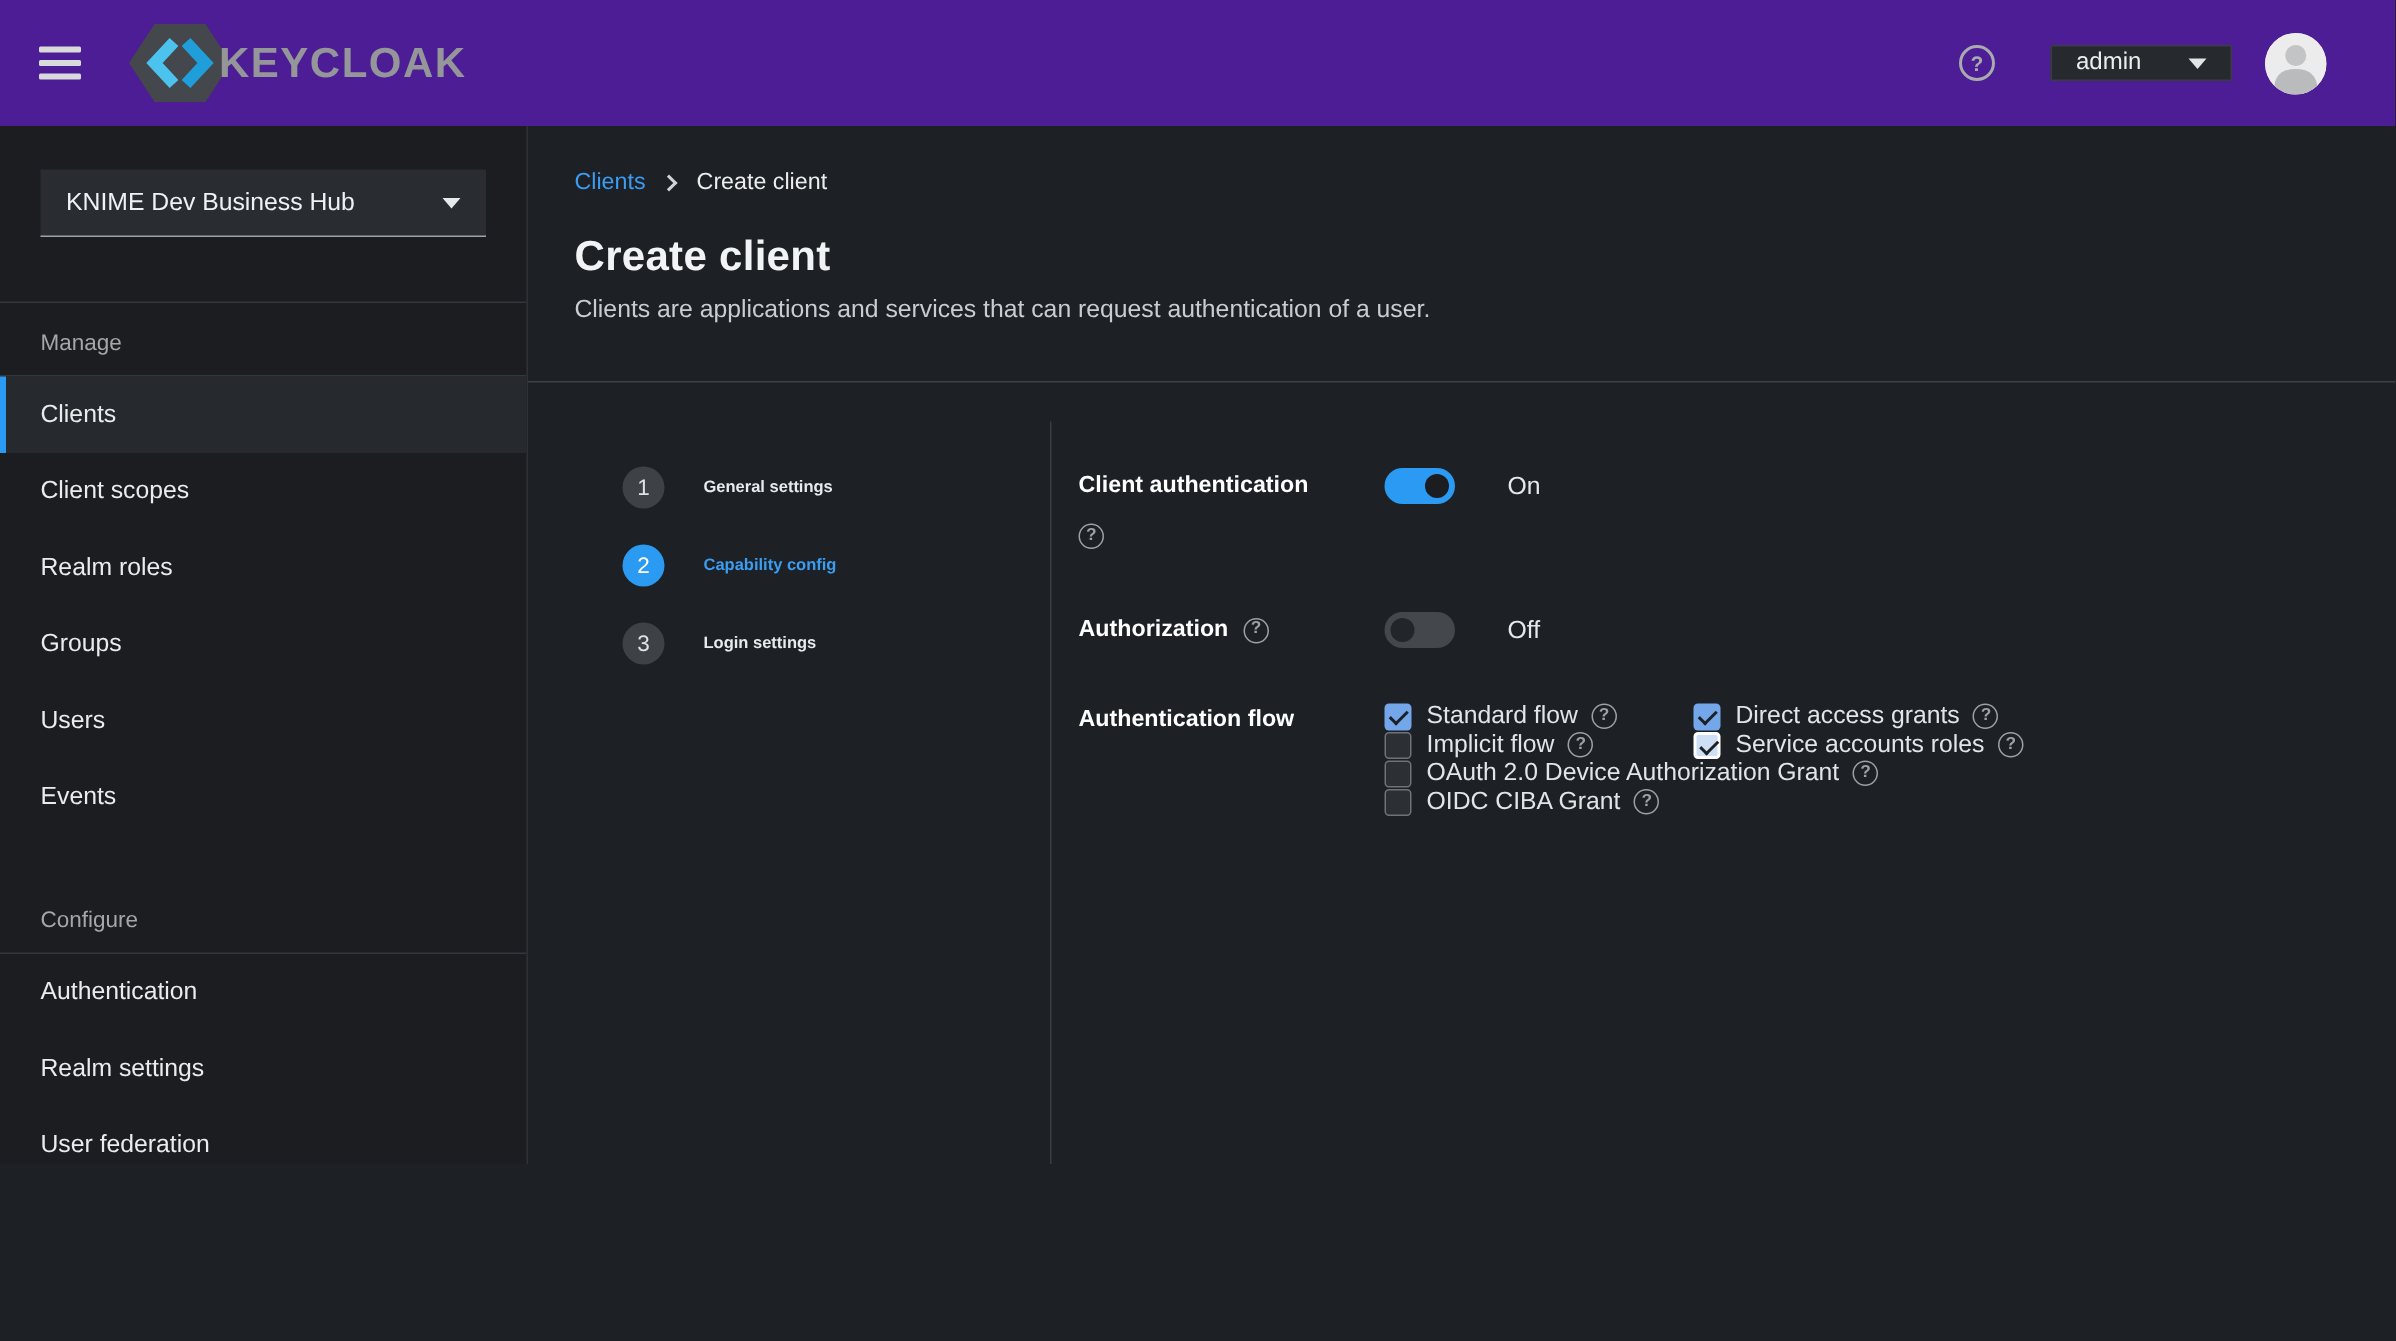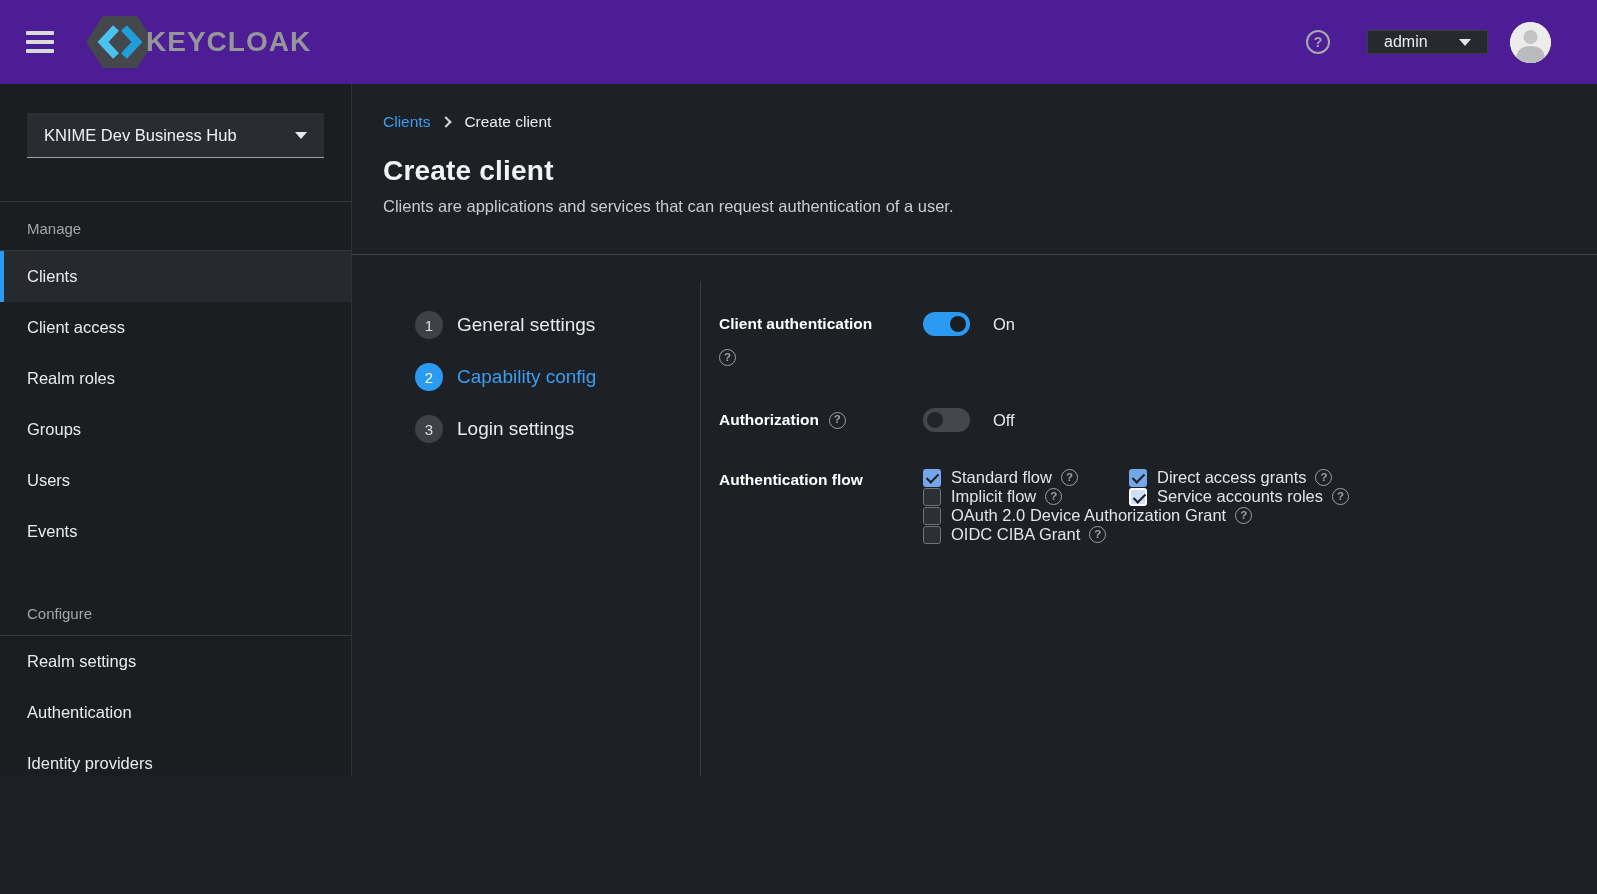--- a/index.html
+++ b/index.html
@@ -70,21 +70,21 @@
 
   
   .wizard { flex:1; display:flex; min-height:0; }
   .steps-nav { width:348px; flex-shrink:0; padding:56px 0 0 63px; }
   .step { display:flex; align-items:center; margin-bottom:24px; cursor:pointer; }
   .step-circle {
     width:28px; height:28px; border-radius:50%; flex-shrink:0;
     background:#3e4247; color:#dfe1e3; font-size:15px;
     display:flex; align-items:center; justify-content:center;
   }
-  .step-label { margin-left:14px; font-size:19px; color:#e8eaec; }
+  .step-label { margin-left:26px; font-size:11px; color:#e8eaec;font-weight:bold; }
   .step.current .step-circle { background:#2b9af3; color:#ffffff; }
   .step.current .step-label { color:#3b9df2; }
   .vline { width:1px; background:#3a3e42; margin-top:26px; flex-shrink:0; }
 
   
   .form-panel { flex:1; padding:57px 0 0 18px; }
   .form-row { display:flex; align-items:flex-start; }
   .row-client-auth { margin-bottom:42px; }
   .row-authorization { margin-bottom:36px; }
   .form-label-cell { width:204px; flex-shrink:0; }
@@ -100,21 +100,21 @@
     cursor:pointer; flex-shrink:0;
   }
 
   .switch-wrap { display:flex; align-items:center; }
   .switch { width:47px; height:24px; border-radius:12px; position:relative; cursor:pointer; }
   .switch .knob { width:16px; height:16px; border-radius:50%; position:absolute; top:4px; }
   .switch.on  { background:#2b9af3; }
   .switch.on .knob { right:4px; background:#1b1d21; }
   .switch.off { background:#44484d; }
   .switch.off .knob { left:4px; background:#222529; }
-  .switch-value { margin-left:23px; font-size:16.5px; color:#e6e8ea; line-height:24px; }
+  .switch-value { margin-left:35px; font-size:16.5px; color:#e6e8ea; line-height:24px; }
 
   .cb-grid { display:grid; grid-template-columns:206px auto; align-items:center; }
   .cb-item { display:flex; align-items:center; }
   .cb-item.wide { grid-column:1 / -1; }
   .cb-box { width:18px; height:18px; border-radius:3px; position:relative; cursor:pointer; flex-shrink:0; }
   .cb-box.unchecked { background:#2c2f33; border:1px solid #6f7277; }
   .cb-box.checked { background:#74a7e9; }
   .cb-box.checked::after {
     content:""; position:absolute; left:6px; top:2px;
     width:5px; height:10px;
@@ -164,33 +164,32 @@
     <div class="realm-selector">
       <span class="realm-selector-label">KNIME Dev Business Hub</span>
       <span class="caret-down"></span>
     </div>
     <nav class="nav">
       <hr class="nav-divider">
       <div class="nav-group-title">Manage</div>
       <hr class="nav-divider">
       <ul style="list-style:none">
         <li class="nav-item active">Clients</li>
-        <li class="nav-item">Client access</li>
+        <li class="nav-item">Client scopes</li>
         <li class="nav-item">Realm roles</li>
         <li class="nav-item">Groups</li>
         <li class="nav-item">Users</li>
         <li class="nav-item">Events</li>
       </ul>
       <div class="nav-gap"></div>
       <div class="nav-group-title">Configure</div>
       <hr class="nav-divider">
       <ul style="list-style:none">
+        <li class="nav-item">Authentication</li>
         <li class="nav-item">Realm settings</li>
-        <li class="nav-item">Authentication</li>
-        <li class="nav-item">Identity providers</li>
         <li class="nav-item">User federation</li>
       </ul>
     </nav>
   </aside>
 
   <main class="main">
     <section class="page-header">
       <div class="breadcrumb">
         <span class="breadcrumb-link">Clients</span>
         <span class="crumb-sep"></span>

